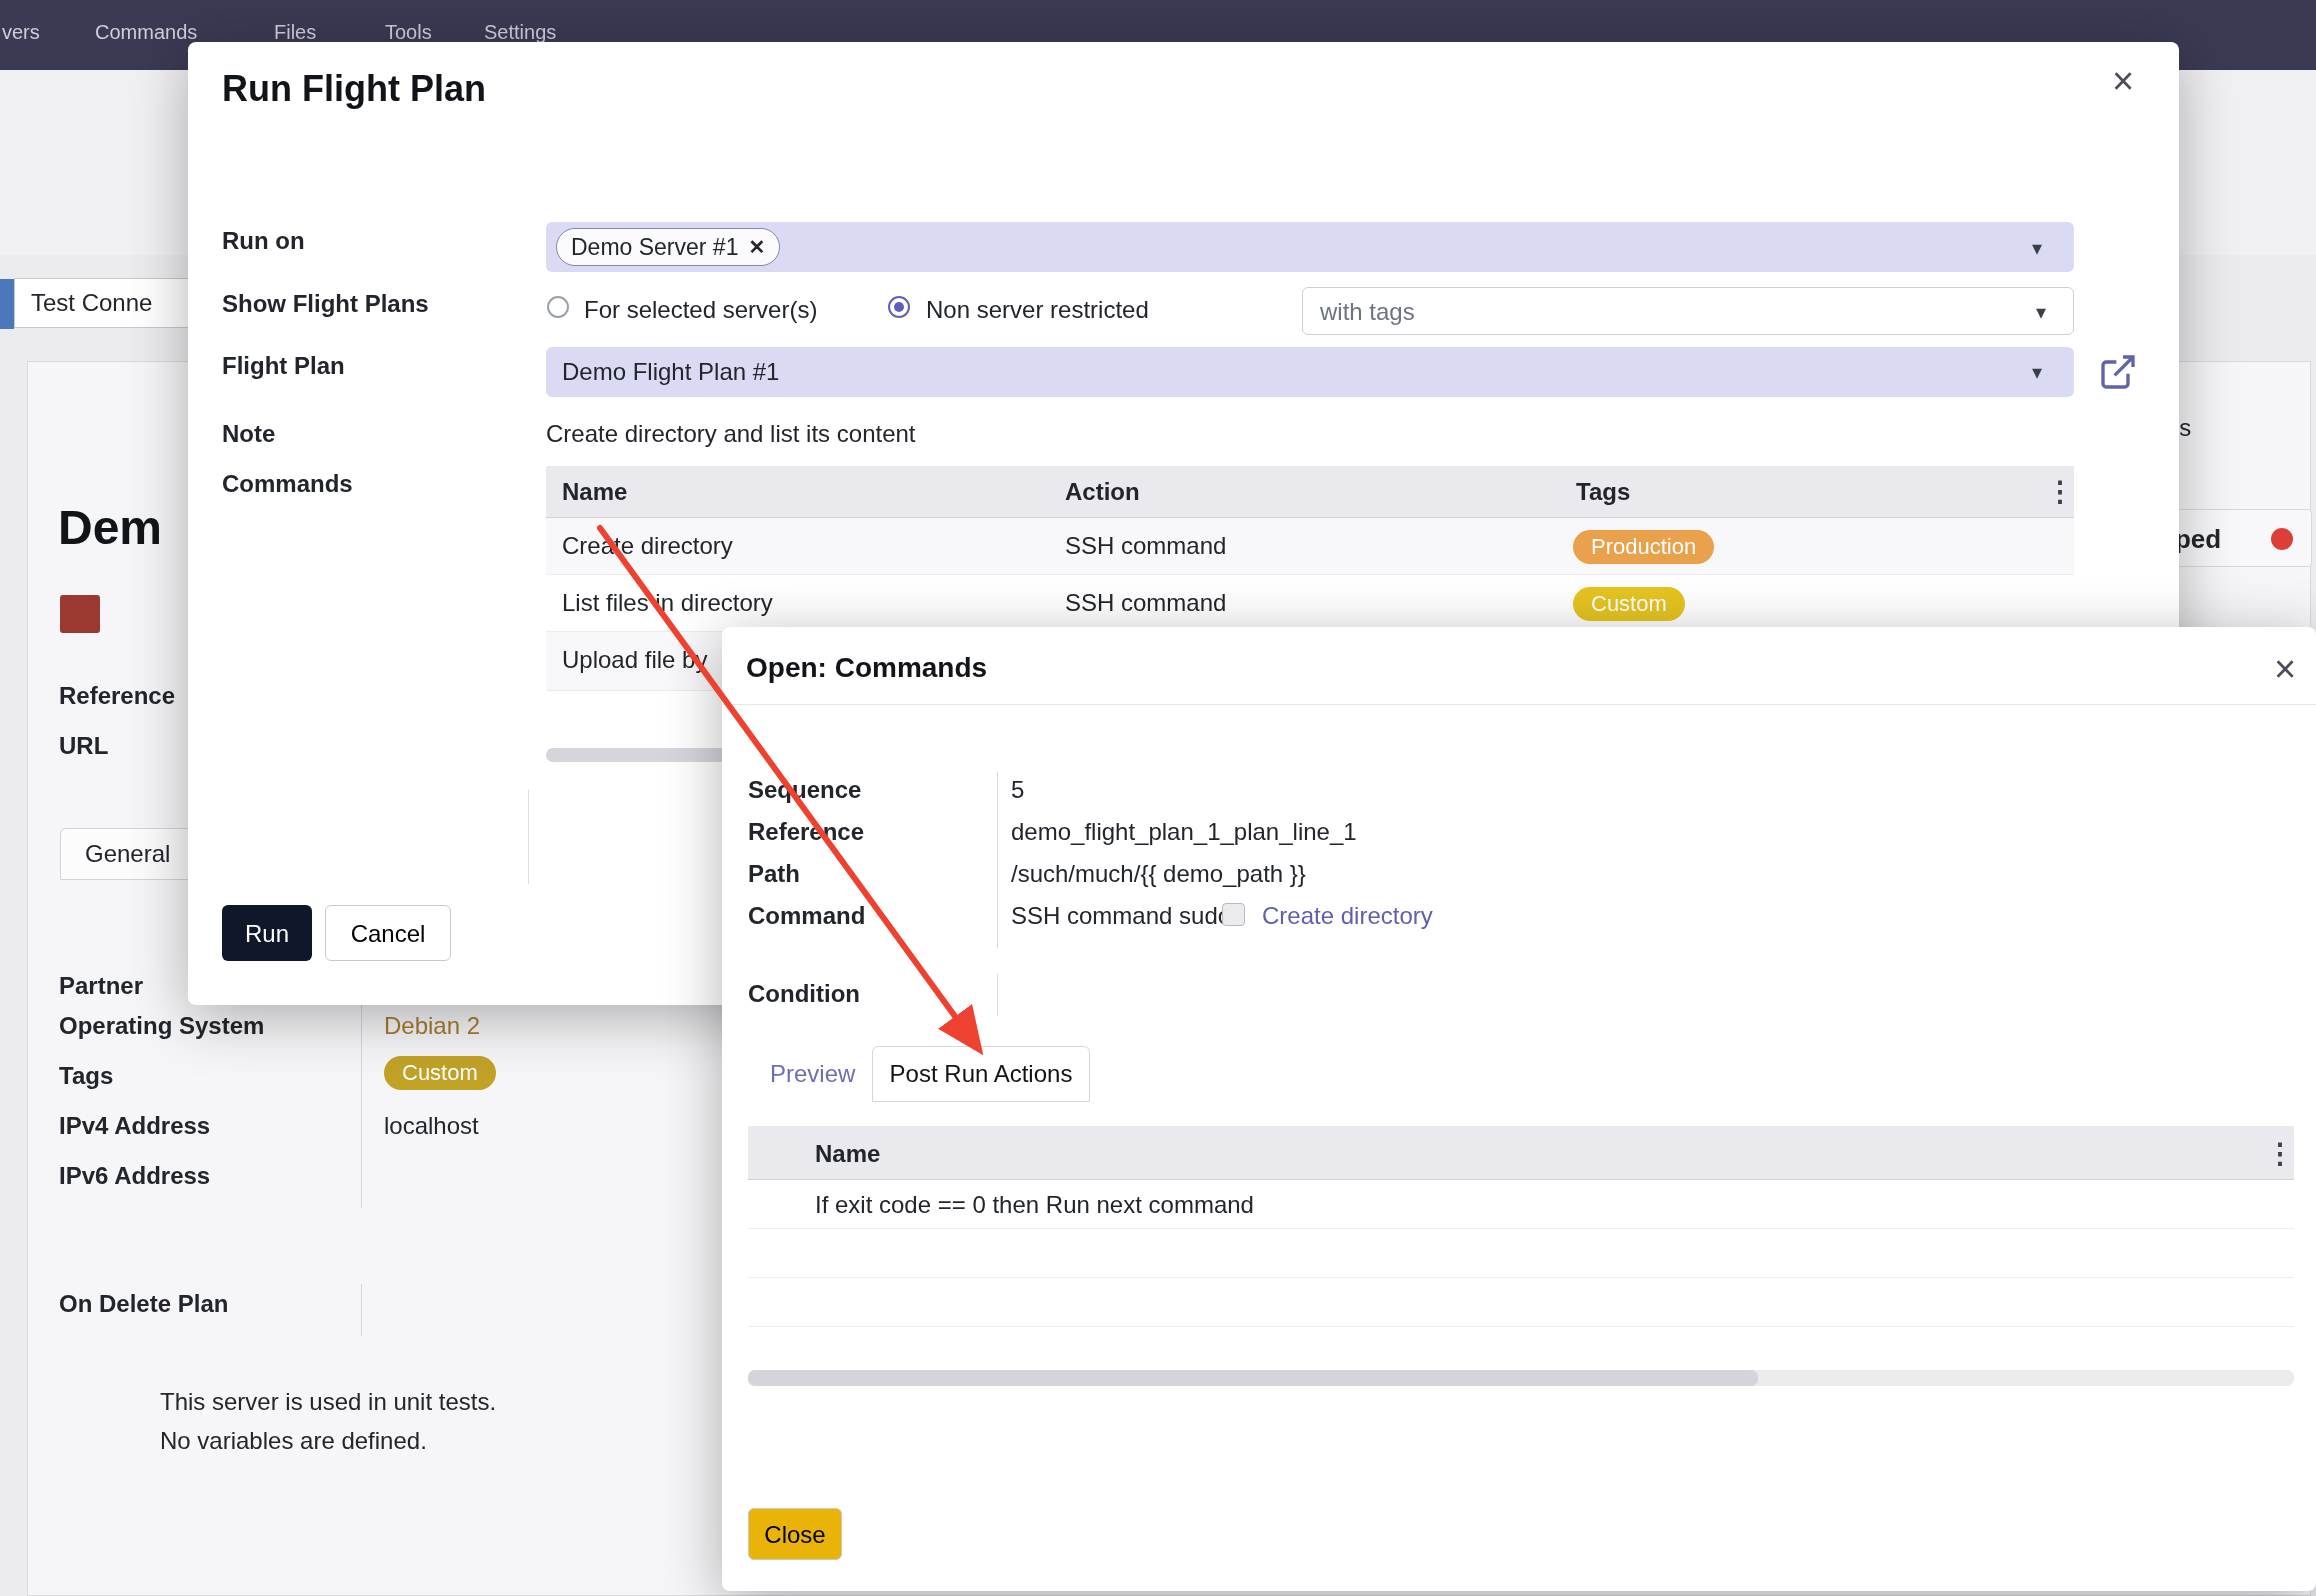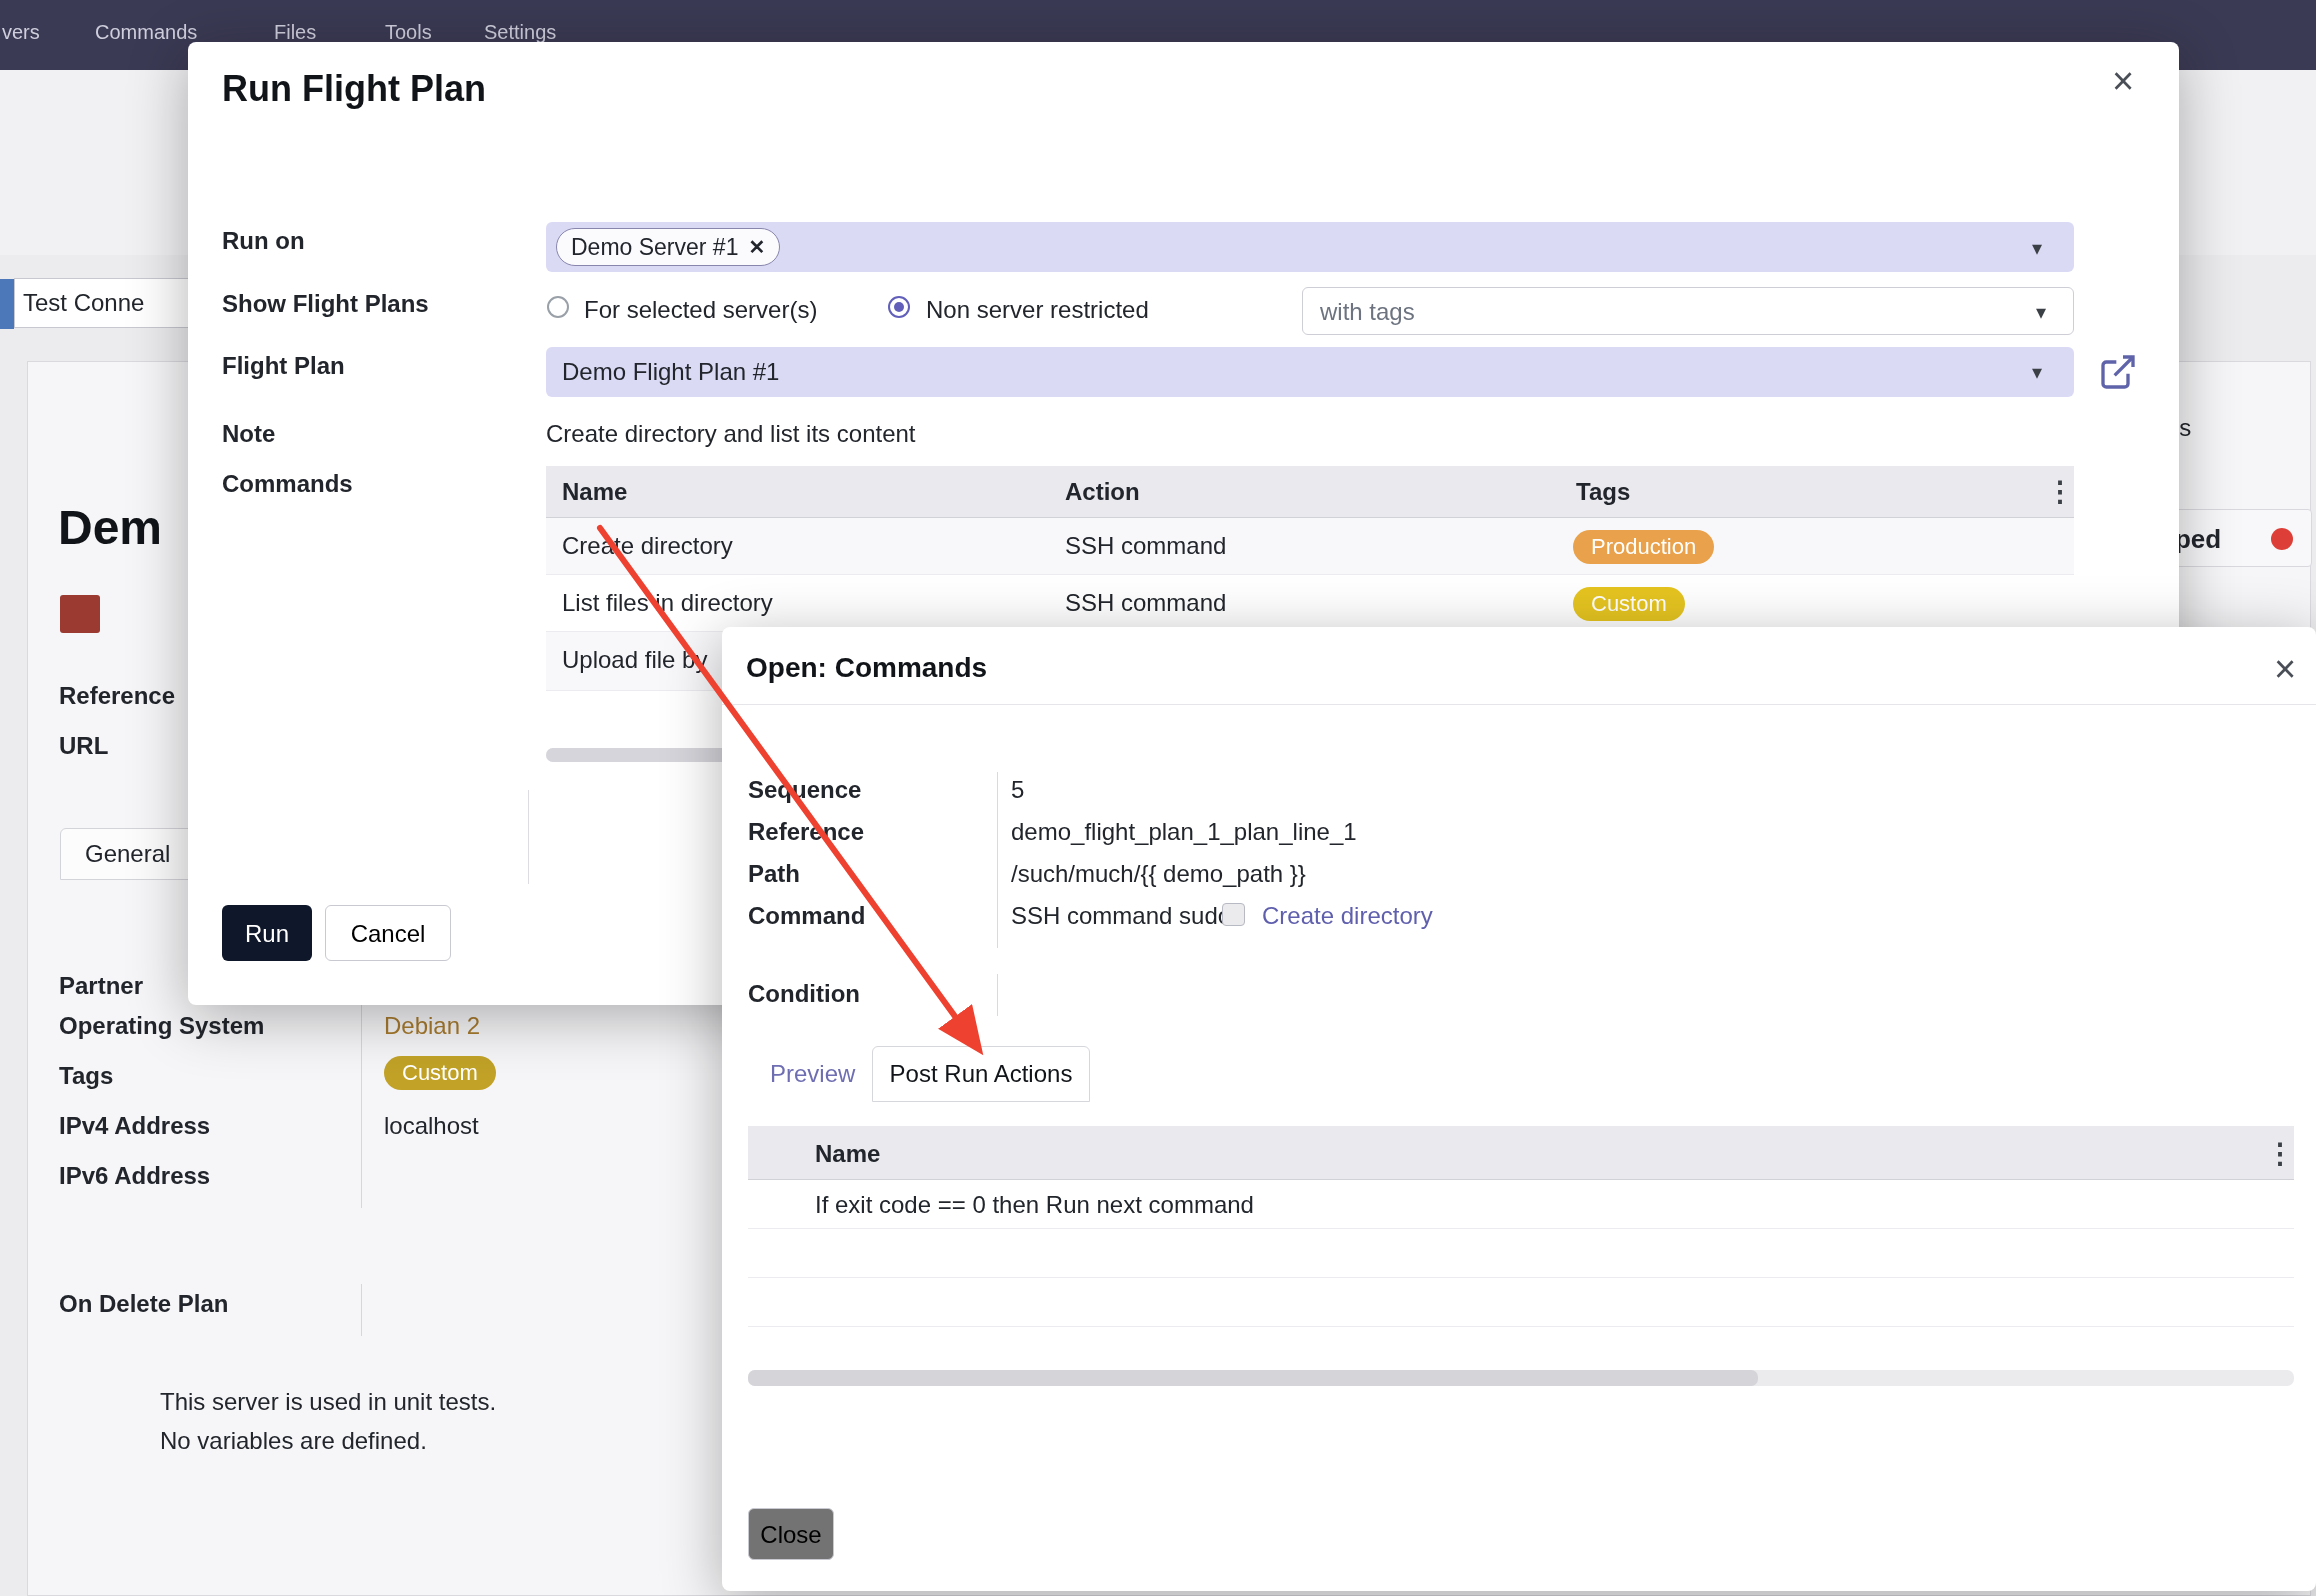--- a/index.html
+++ b/index.html
@@ -20,21 +20,21 @@
   
   #nav{position:absolute;left:0;top:0;width:2316px;height:70px;background:#3b3a54;z-index:1;}
   .nav-item{position:absolute;top:21px;font-size:20px;color:#cfcedd;white-space:nowrap;}
 
   
   #band{position:absolute;left:0;top:70px;width:2316px;height:185px;background:#f1f1f4;}
   #card{position:absolute;left:27px;top:361px;width:2284px;height:1235px;
     background:#f6f6f8;border:1px solid #d9d9de;box-sizing:border-box;}
   #blue-sliver{position:absolute;left:0;top:279px;width:14px;height:50px;background:#4c78ba;}
   #test-conn{position:absolute;left:14px;top:278px;width:206px;height:50px;background:#fff;
-    border:1px solid #c7c8d0;box-sizing:border-box;font-size:24px;line-height:48px;padding-left:8px;}
+    border:1px solid #c7c8d0;box-sizing:border-box;font-size:24px;line-height:48px;padding-left:16px;}
   #page-heading{position:absolute;left:58px;top:500px;font-size:48px;font-weight:700;color:#111418;}
   #color-swatch{position:absolute;left:60px;top:595px;width:40px;height:38px;background:#9a3a31;border-radius:3px;}
   #general-tab{position:absolute;left:60px;top:828px;width:134px;height:52px;background:#fcfcfd;
     border:1px solid #d3d3da;border-radius:6px 6px 0 0;box-sizing:border-box;
     font-size:24px;line-height:50px;padding-left:24px;}
   #status-btn{position:absolute;left:2140px;top:509px;width:172px;height:58px;background:#f8f8fa;
     border:1px solid #d8d8de;border-radius:4px;box-sizing:border-box;}
   #status-btn .stxt{position:absolute;left:18px;top:14px;font-size:26px;font-weight:700;color:#22262c;}
   #status-dot{position:absolute;right:18px;top:18px;width:22px;height:22px;border-radius:50%;background:#dd3f38;}
 
@@ -66,21 +66,21 @@
   #cmd-modal{position:absolute;left:722px;top:627px;width:1594px;height:964px;background:#fff;
     border-radius:8px;box-shadow:0 12px 60px rgba(0,0,0,.30);z-index:20;}
   #cmd-title{position:absolute;left:746px;top:652px;font-size:28px;font-weight:700;color:#111418;}
   #cmd-close{left:2274px;top:650px;}
   .checkbox{position:absolute;width:23px;height:23px;border:1px solid #b7bac2;background:#ebebee;border-radius:4px;box-sizing:border-box;}
   .linkish{color:#5f5fae;}
   #tab-active{position:absolute;left:872px;top:1046px;width:218px;height:56px;background:#fff;
     border:1px solid #d6d6dd;border-radius:6px 6px 0 0;box-sizing:border-box;
     text-align:center;line-height:54px;font-size:24px;color:#111418;}
   #tab-preview{position:absolute;left:770px;top:1060px;font-size:24px;color:#6f6eb2;}
-  #close-btn{left:748px;top:1508px;width:86px;height:52px;background:#737373;border:1px solid #c8c9d1;line-height:50px;}
+  #close-btn{left:748px;top:1508px;width:94px;height:52px;background:#eab308;border:1px solid #c8c9d1;line-height:50px;}
 
   
   #arrow-svg{position:absolute;left:0;top:0;z-index:30;pointer-events:none;}
 </style>
 </head>
 <body>
 
 <div id="screen">
 
   <div id="nav">

